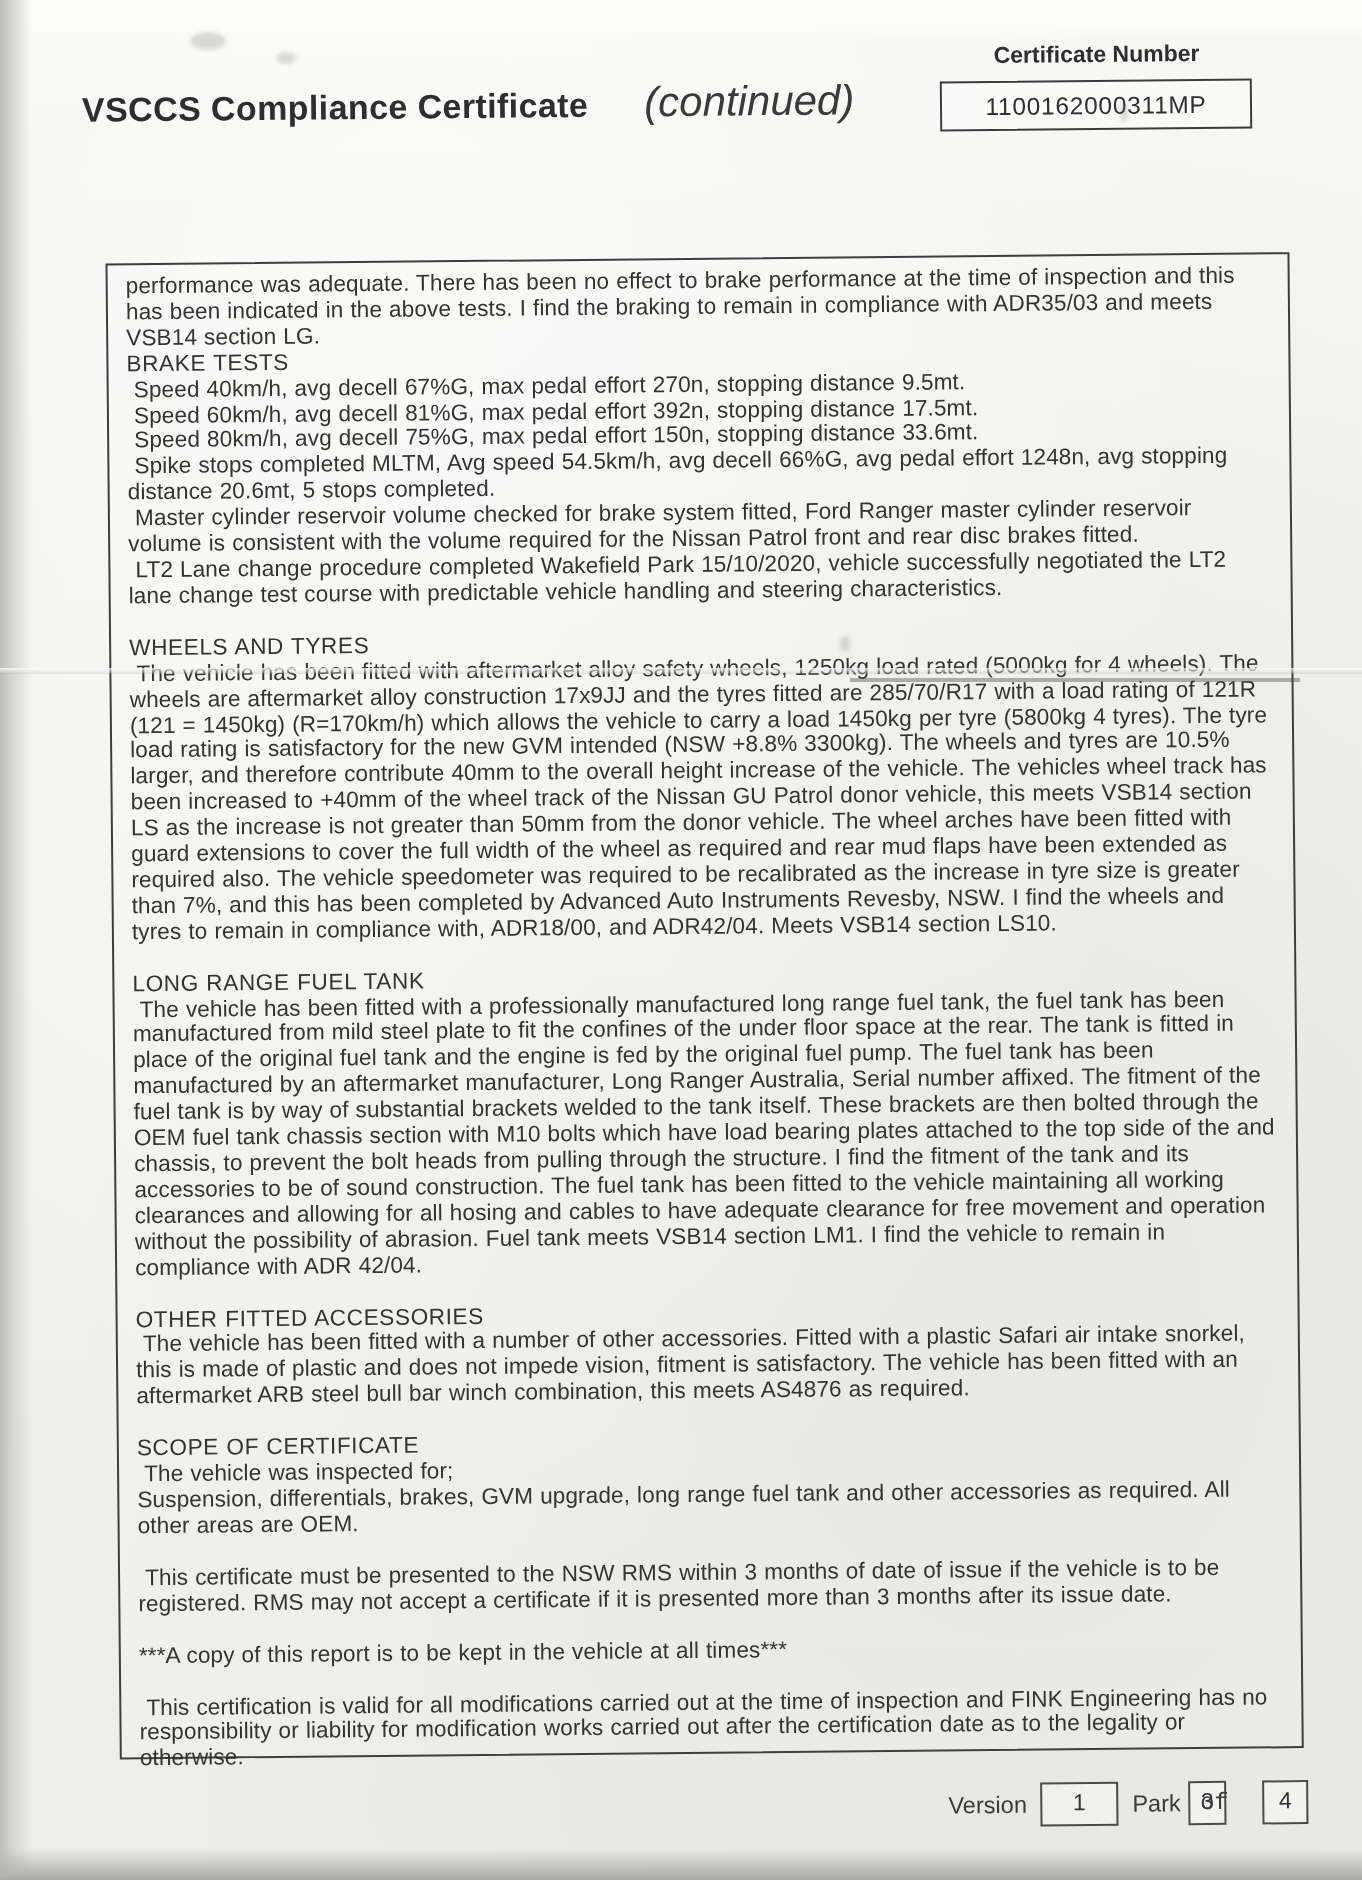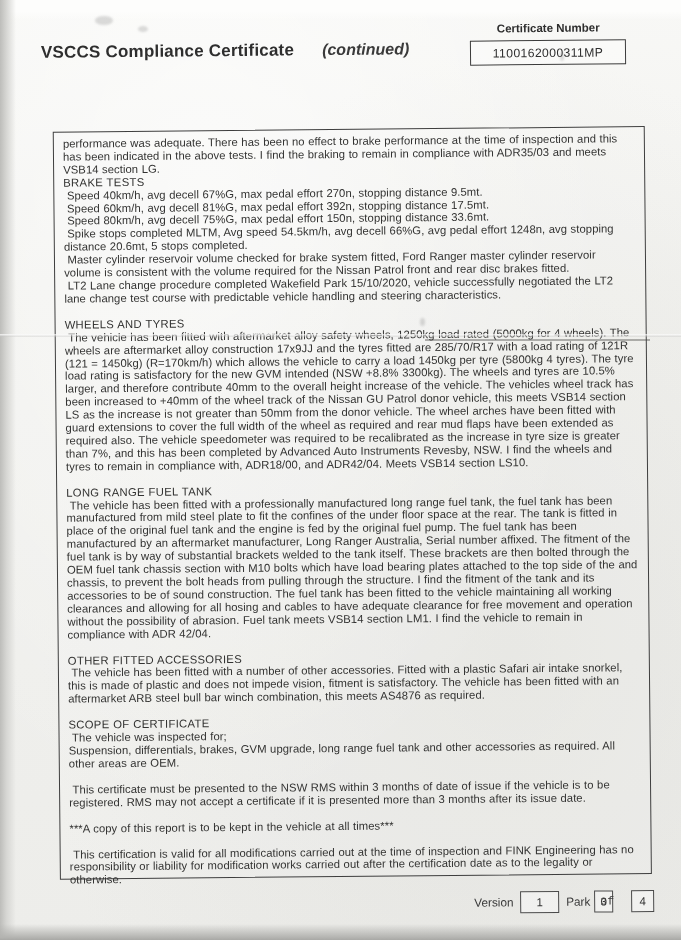--- a/index.html
+++ b/index.html
@@ -26,21 +26,21 @@
   .crease{position:absolute;left:0;top:334px;width:681px;height:3px;
     background:linear-gradient(180deg,rgba(255,255,255,.8),rgba(160,160,158,.25));}
   .streak{position:absolute;left:425px;top:339px;width:225px;height:2px;
     background:rgba(70,70,68,.4);}
 
   .sheet-inner{position:absolute;left:0;top:0;width:681px;height:940px;
     transform:rotate(-0.55deg);transform-origin:50% 50%;}
 
   .title-row{position:absolute;left:45px;top:40px;white-space:nowrap;}
   .title{font-size:17px;font-weight:bold;color:#2e2e2e;letter-spacing:.2px;}
-  .continued{font-size:16px;font-style:italic;font-weight:700;color:#3a3a3a;margin-left:28px;}
+  .continued{font-size:21px;font-style:italic;font-weight:400;color:#3a3a3a;margin-left:28px;}
 
   .cert-label{position:absolute;left:475px;top:24px;width:155px;text-align:center;
     font-size:11.5px;font-weight:bold;color:#2e2e2e;}
   .cert-box{position:absolute;left:474px;top:42px;width:154px;height:23px;
     border:1.6px solid #3c3c3c;background:rgba(255,255,255,.35);
     display:flex;align-items:center;justify-content:center;}
   .cert-number{font-size:12.2px;color:#2f2f2f;letter-spacing:.4px;}
 
   .content-box{position:absolute;left:56px;top:129px;width:592px;height:748px;
     border:1.6px solid #3e3e3e;box-sizing:border-box;

